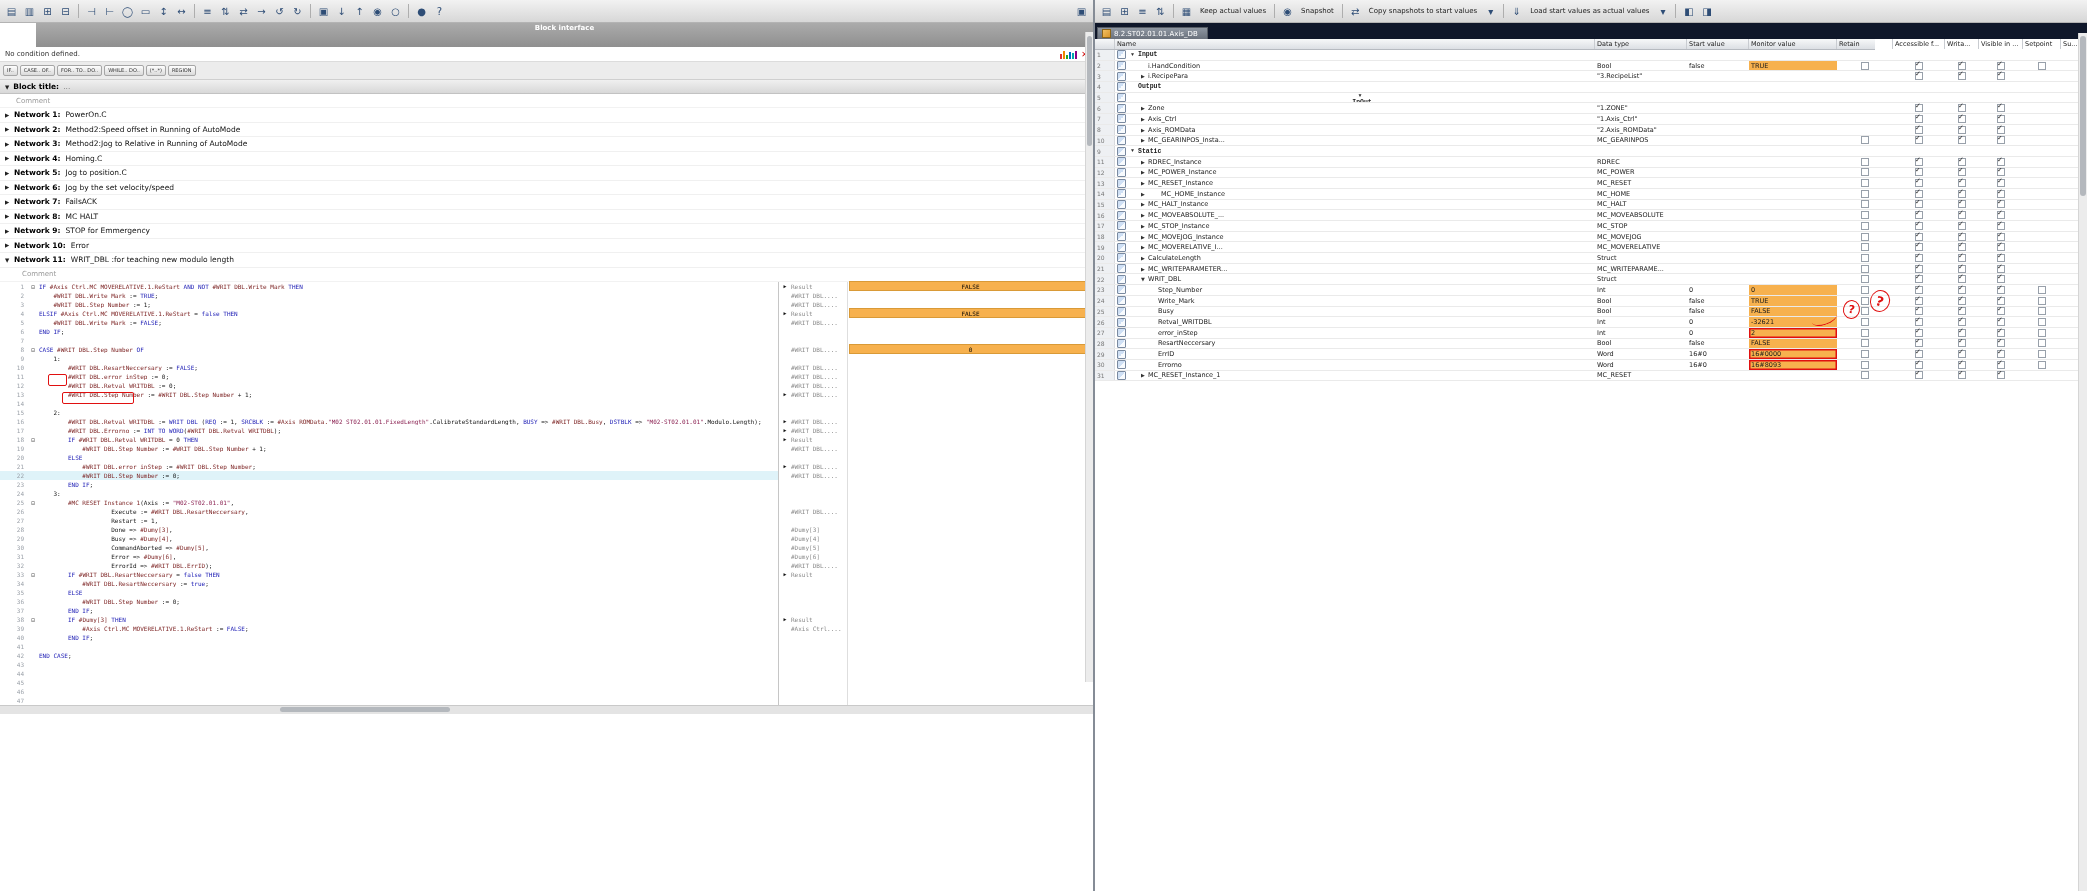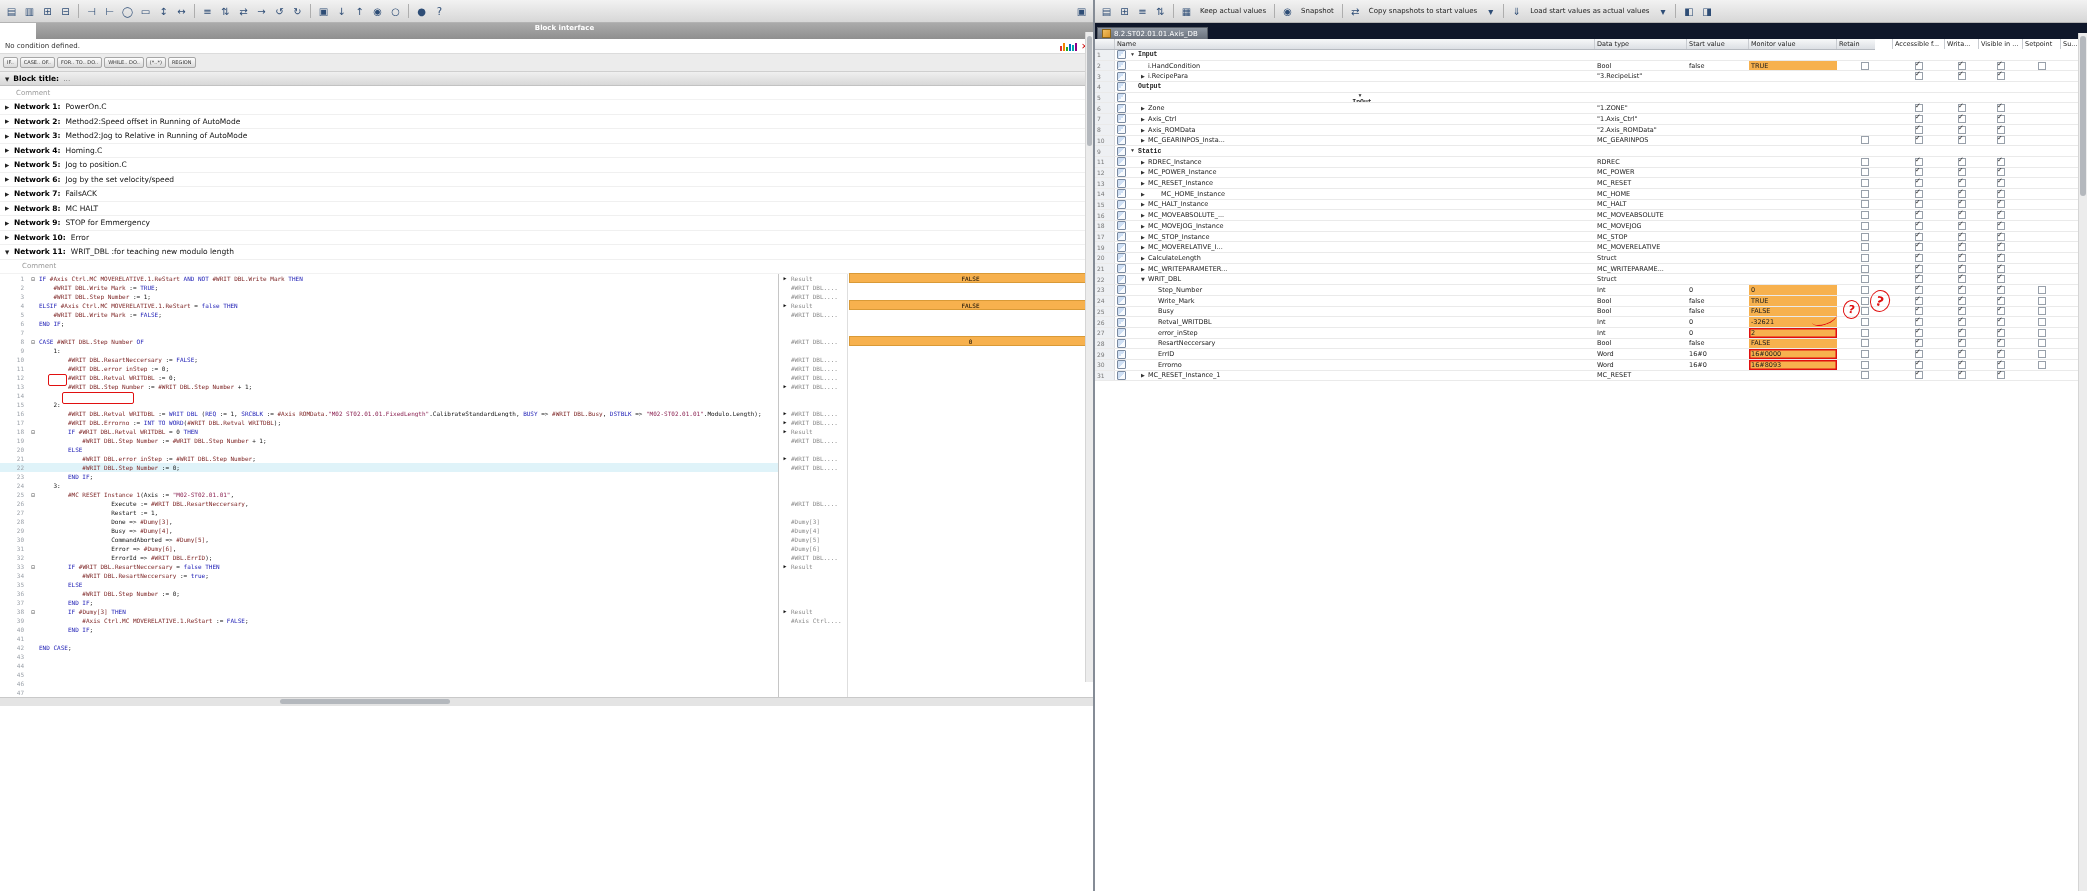--- a/index.html
+++ b/index.html
@@ -11,21 +11,21 @@
   #right-pane{position:absolute;left:1095px;top:0;width:992px;height:891px;background:#fff;overflow:hidden;}
   
   .toolbar{height:22px;background:linear-gradient(#f2f2f2,#d7d7d7);border-bottom:1px solid #b3b3b3;
            display:flex;align-items:center;padding:0 3px;gap:1px;}
   .ticon{width:17px;height:17px;display:inline-flex;align-items:center;justify-content:center;
          font-size:10px;color:#2e4d76;cursor:default;}
   .tsep{width:1px;height:14px;background:#aeaeae;margin:0 3px;}
   .tbtn{font-size:7px;color:#222;padding:1px 4px;white-space:nowrap;display:inline-flex;align-items:center;gap:2px;}
   .mlauto{margin-left:auto;}
   
-  #caption-bar{height:16px;background:linear-gradient(#ababab,#8f8f8f);color:#fff;font-size:7px;
+  #caption-bar{height:24px;background:linear-gradient(#ababab,#8f8f8f);color:#fff;font-size:7px;
                font-weight:bold;text-align:center;line-height:10px;margin-left:36px;}
   #cond-row{height:14px;border-bottom:1px solid #dcdcdc;font-size:7px;color:#333;display:flex;
             align-items:center;padding:0 5px;}
   #cond-icons{margin-left:auto;display:flex;align-items:center;gap:4px;}
   .bars{display:flex;align-items:flex-end;gap:1px;height:9px;}
   .bars i{width:2px;display:block;}
   .redx{color:#c00;font-size:8px;font-weight:bold;line-height:9px;}
   #construct-row{height:17px;background:#ececec;border-bottom:1px solid #cfcfcf;display:flex;
                  align-items:center;gap:2px;padding:0 3px;}
   .cbtn{font-size:5px;line-height:1;padding:2px 3px;background:linear-gradient(#fefefe,#dadada);
@@ -1141,56 +1141,56 @@
         <span class="td cbc">
           <span class="cb ck"></span>
         </span>
         <span class="td cbc">
           <span class="cb ck"></span>
         </span>
         <span class="td cbc"></span>
         <span class="td"></span>
       </div>
       <div class="tr">
+        <span class="td num">17</span>
+        <span class="td">
+          <span class="ricon"></span>
+        </span>
+        <span class="td namecell" style="padding-left: 12px;">
+          <span class="arr">▶</span>
+          <span>MC_STOP_Instance</span>
+        </span>
+        <span class="td">MC_STOP</span>
+        <span class="td"></span>
+        <span class="td mon"></span>
+        <span class="td cbc">
+          <span class="cb"></span>
+        </span>
+        <span class="td cbc">
+          <span class="cb ck"></span>
+        </span>
+        <span class="td cbc">
+          <span class="cb ck"></span>
+        </span>
+        <span class="td cbc">
+          <span class="cb ck"></span>
+        </span>
+        <span class="td cbc"></span>
+        <span class="td"></span>
+      </div>
+      <div class="tr">
         <span class="td num">18</span>
         <span class="td">
           <span class="ricon"></span>
         </span>
         <span class="td namecell" style="padding-left: 12px;">
           <span class="arr">▶</span>
           <span>MC_MOVEJOG_Instance</span>
         </span>
         <span class="td">MC_MOVEJOG</span>
-        <span class="td"></span>
-        <span class="td mon"></span>
-        <span class="td cbc">
-          <span class="cb"></span>
-        </span>
-        <span class="td cbc">
-          <span class="cb ck"></span>
-        </span>
-        <span class="td cbc">
-          <span class="cb ck"></span>
-        </span>
-        <span class="td cbc">
-          <span class="cb ck"></span>
-        </span>
-        <span class="td cbc"></span>
-        <span class="td"></span>
-      </div>
-      <div class="tr">
-        <span class="td num">17</span>
-        <span class="td">
-          <span class="ricon"></span>
-        </span>
-        <span class="td namecell" style="padding-left: 12px;">
-          <span class="arr">▶</span>
-          <span>MC_STOP_Instance</span>
-        </span>
-        <span class="td">MC_STOP</span>
         <span class="td"></span>
         <span class="td mon"></span>
         <span class="td cbc">
           <span class="cb"></span>
         </span>
         <span class="td cbc">
           <span class="cb ck"></span>
         </span>
         <span class="td cbc">
           <span class="cb ck"></span>

